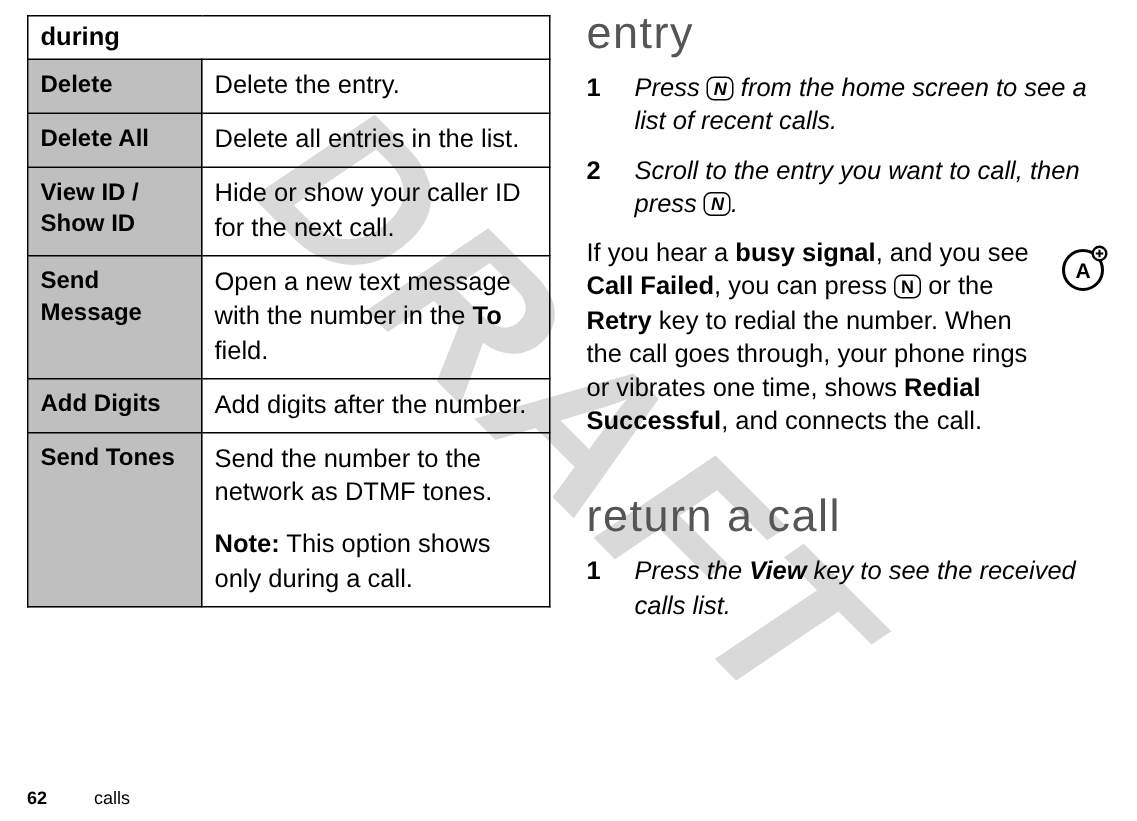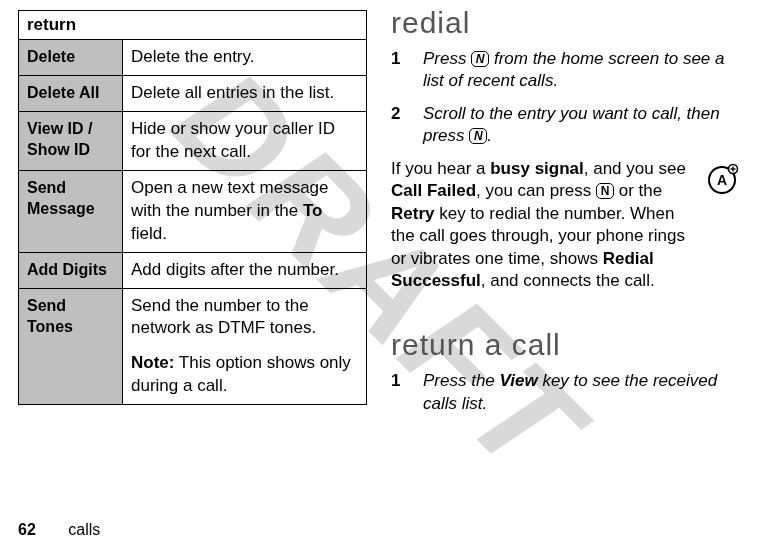--- a/index.html
+++ b/index.html
@@ -55,21 +55,21 @@
     border: 1.5px solid #000;
     padding: 6px 8px;
     vertical-align: top;
     line-height: 1.35;
   }
   td.opt {
     background: #bfbfbf;
     font-family: "Arial Narrow", Arial, sans-serif;
     font-weight: bold;
     font-stretch: condensed;
-    width: 104px;
+    width: 116px;
     font-size: 16px;
   }
   .cond { font-family: "Arial Narrow", Arial, sans-serif; font-weight: bold; font-stretch: condensed; }
   
   h2 {
     font-size: 30px;
     font-weight: normal;
     letter-spacing: 1px;
     margin-bottom: 8px;
     color: #555;
@@ -101,36 +101,36 @@
     position: absolute;
     right: 0;
     top: 2px;
     width: 36px;
     height: 36px;
   }
   .footer {
     position: absolute;
     bottom: 8px;
     left: 18px;
-    font-size: 16px;
+    font-size: 12px;
   }
   .footer .pg { font-weight: bold; margin-right: 28px; }
 </style>
 </head>
 <body>
 
 <div class="watermark">DRAFT</div>
 
 <div class="page">
 
   <div class="col leftcol">
     <table>
       <tbody>
           <tr>
-            <th colspan="2">return</th>
+            <th colspan="2">during</th>
           </tr>
 
       <tr>
         <td class="opt">Delete</td>
         <td><span>Delete the entry.</span></td>
       </tr>
 
       <tr>
         <td class="opt">Delete All</td>
         <td><span>Delete all entries in the list.</span></td>
@@ -160,21 +160,21 @@
           <p style="margin-bottom:12px;"><span>Send the number to the network as DTMF tones.</span></p>
           <p><b>Note:</b><span> This option shows only during a call.</span></p>
         </td>
       </tr>
     </tbody>
       </table>
   </div>
 
   <div class="col rightcol">
 
-    <h2 class="first">redial</h2>
+    <h2 class="first">entry</h2>
 
     <div class="step">
       <span class="num">1</span>
       <span class="txt">
         <span>Press </span><span class="key">N</span><span> from the home screen to see a list of recent calls.</span>
       </span>
     </div>
 
     <div class="step">
       <span class="num">2</span>

